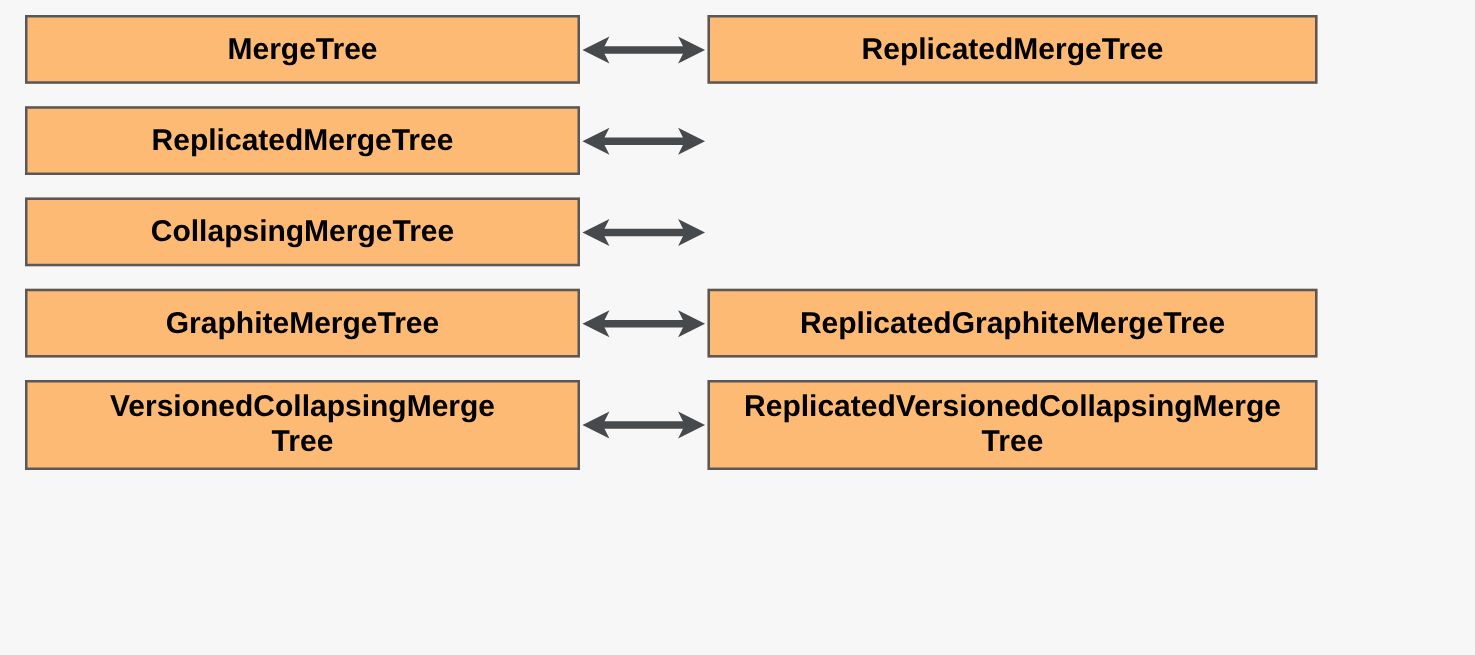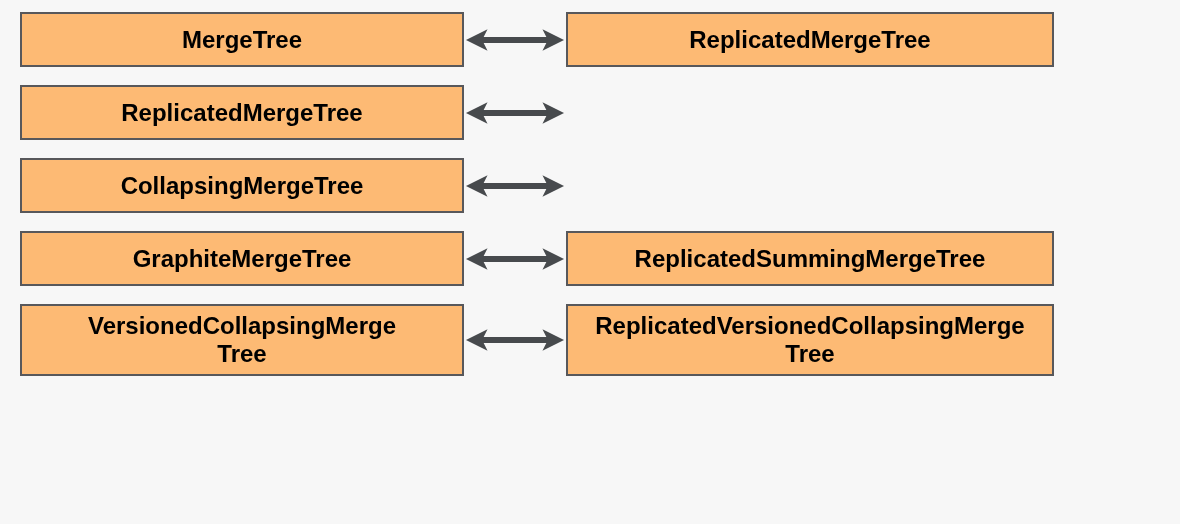--- a/index.html
+++ b/index.html
@@ -93,21 +93,21 @@
 
   <div class="row">
     <div class="box left">GraphiteMergeTree</div>
     <div class="arrow">
       <svg viewBox="0 0 104 46">
           <line x1="12" y1="23" x2="92" y2="23" stroke="#474a4d" stroke-width="6"></line>
           <polygon points="2,23 24,12 18.5,23 24,34" fill="#474a4d"></polygon>
           <polygon points="102,23 80,12 85.5,23 80,34" fill="#474a4d"></polygon>
         </svg>
     </div>
-    <div class="box right">ReplicatedSummingMergeTree</div>
+    <div class="box right">ReplicatedGraphiteMergeTree</div>
   </div>
 
   <div class="row tall">
     <div class="box left">VersionedCollapsingMerge
 Tree</div>
     <div class="arrow">
       <svg viewBox="0 0 104 46">
           <line x1="12" y1="23" x2="92" y2="23" stroke="#474a4d" stroke-width="6"></line>
           <polygon points="2,23 24,12 18.5,23 24,34" fill="#474a4d"></polygon>
           <polygon points="102,23 80,12 85.5,23 80,34" fill="#474a4d"></polygon>

